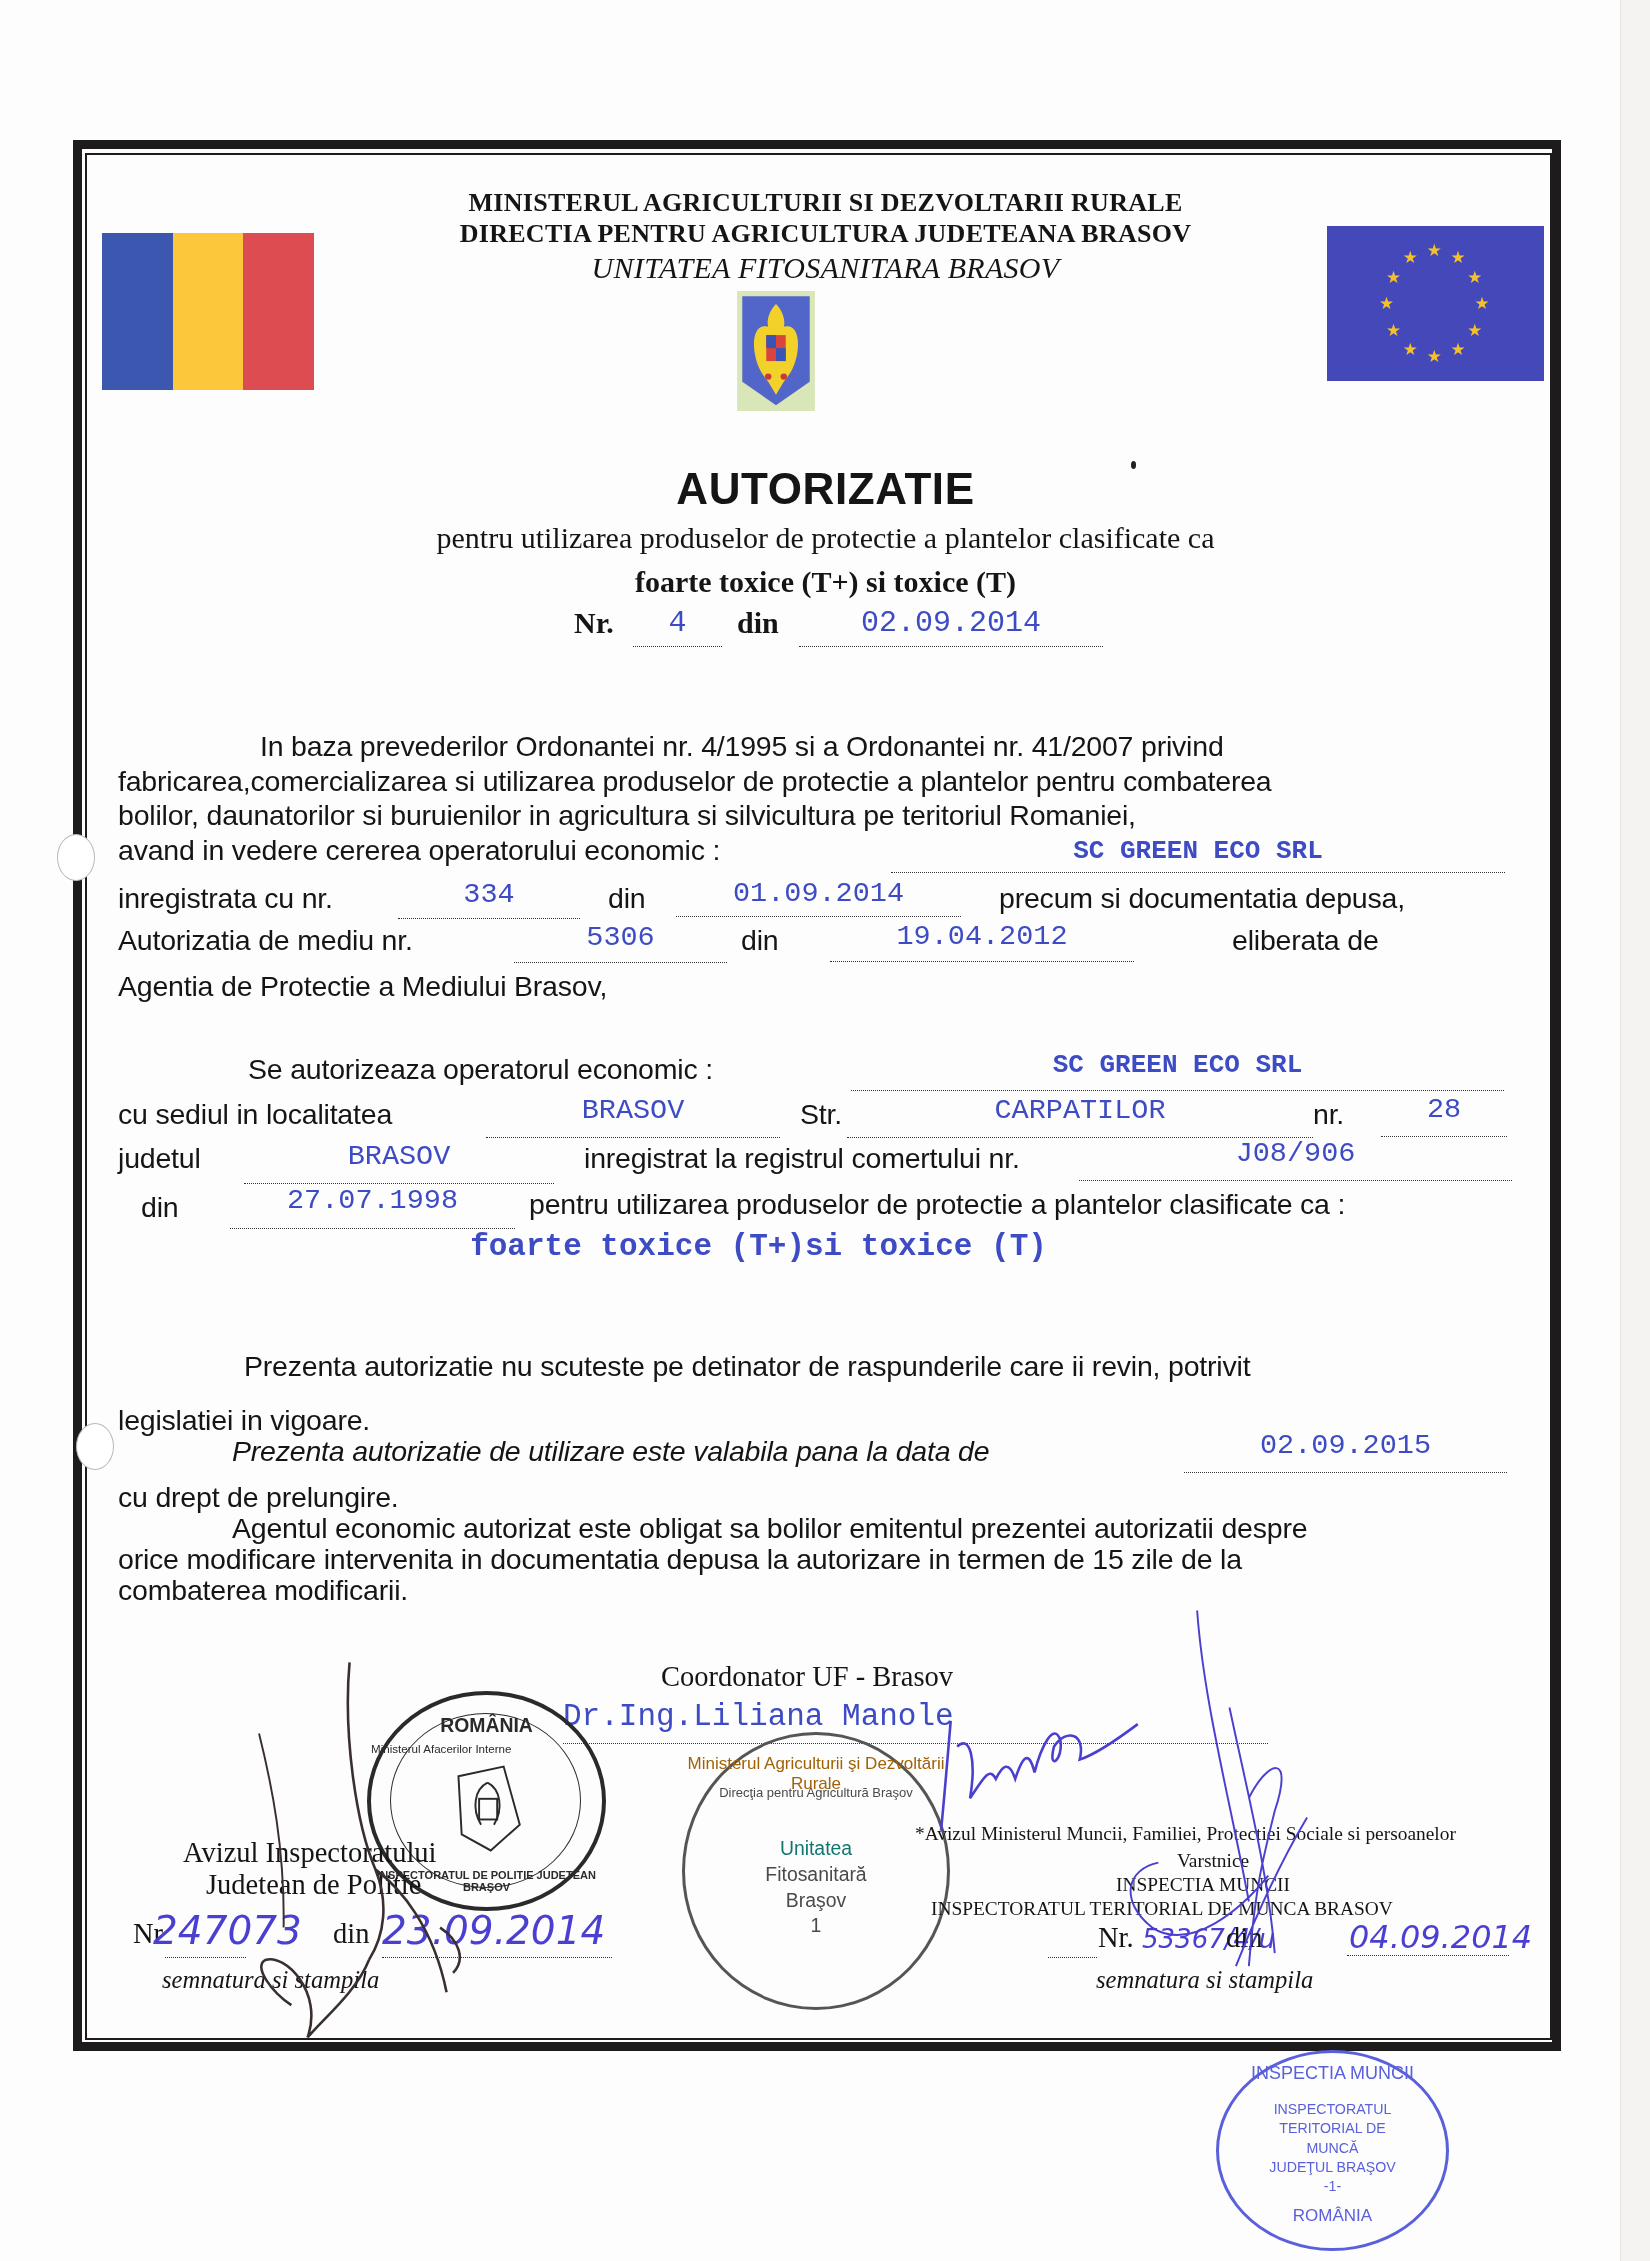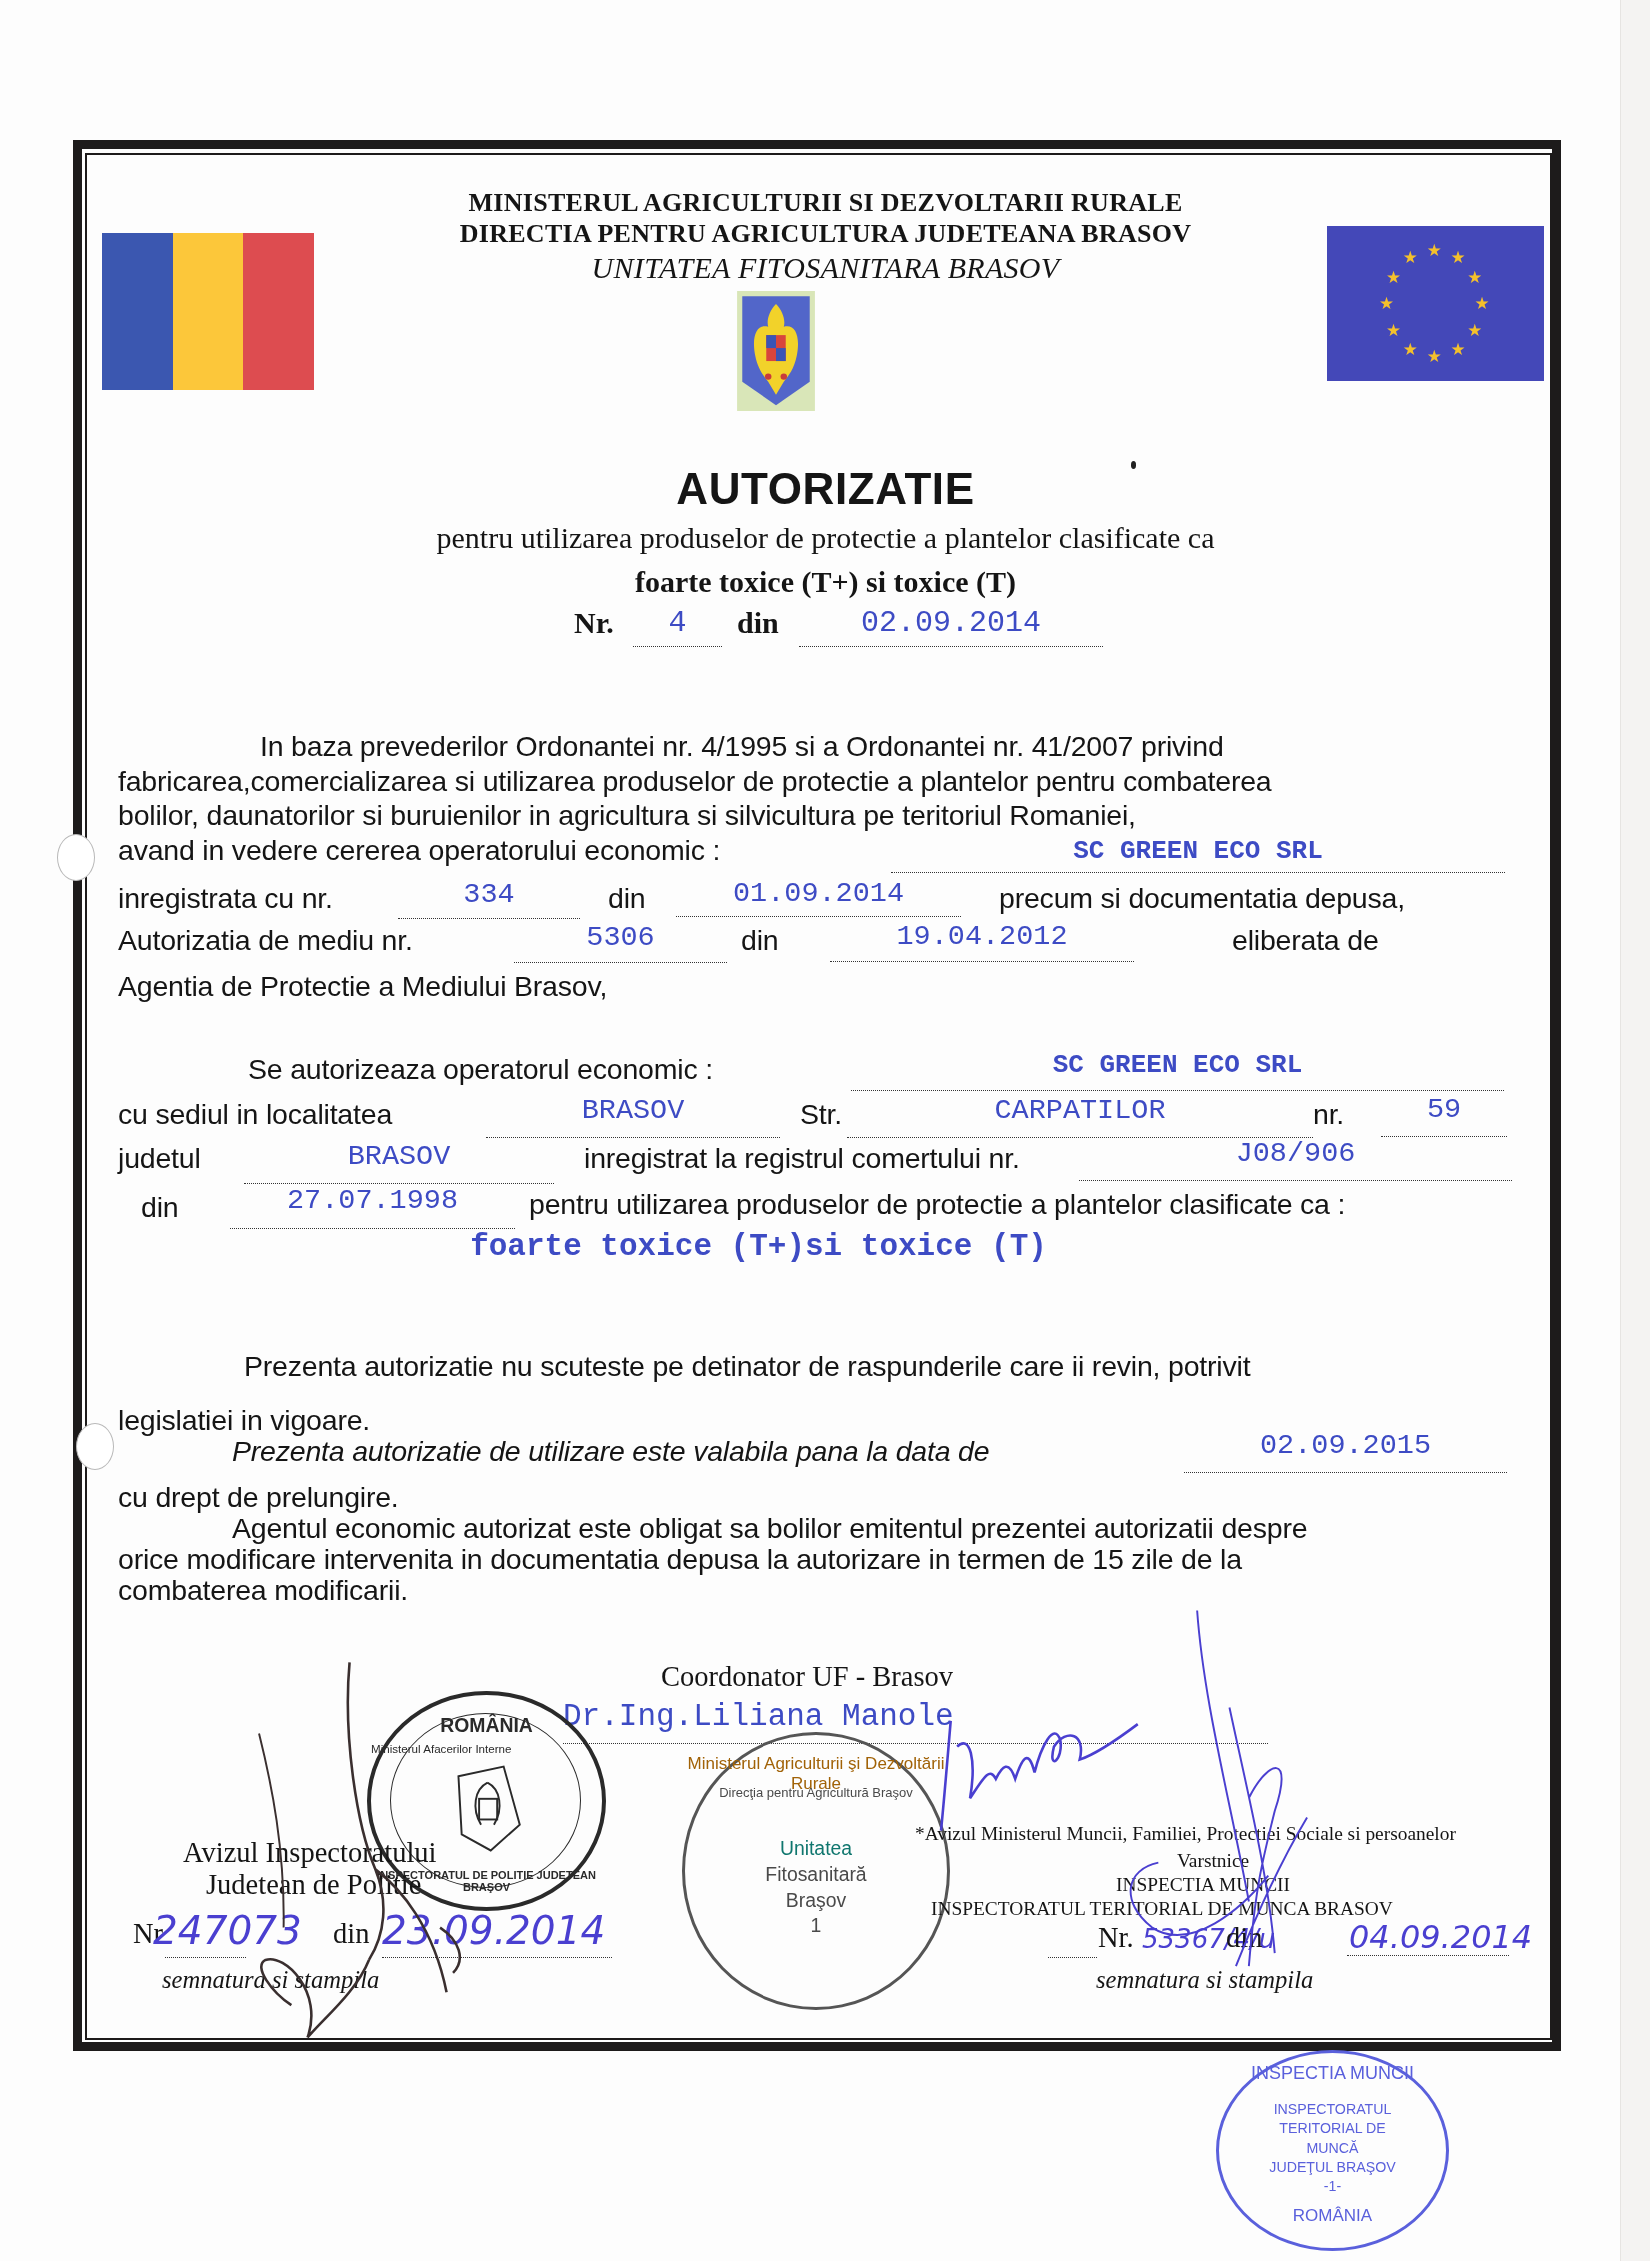--- a/index.html
+++ b/index.html
@@ -122,21 +122,21 @@
 <div class="abs body" style="left:118px; top:970px;">Agentia de Protectie a Mediului Brasov,</div>
 
 <div class="abs body" style="left:248px; top:1053px;">Se autorizeaza operatorul economic :</div>
 <div class="fill fillb" style="left:851px; top:1050px; width:653px; height:40px;">SC GREEN ECO SRL</div>
 
 <div class="abs body" style="left:118px; top:1098px;">cu sediul in localitatea</div>
 <div class="fill" style="left:486px; top:1094px; width:294px; height:43px;">BRASOV</div>
 <div class="abs body" style="left:800px; top:1098px;">Str.</div>
 <div class="fill" style="left:847px; top:1094px; width:466px; height:43px;">CARPATILOR</div>
 <div class="abs body" style="left:1313px; top:1098px;">nr.</div>
-<div class="fill" style="left:1381px; top:1093px; width:126px; height:43px;">59</div>
+<div class="fill" style="left:1381px; top:1093px; width:126px; height:43px;">28</div>
 
 <div class="abs body" style="left:118px; top:1142px;">judetul</div>
 <div class="fill" style="left:244px; top:1140px; width:310px; height:43px;">BRASOV</div>
 <div class="abs body" style="left:584px; top:1142px;">inregistrat la registrul  comertului nr.</div>
 <div class="fill" style="left:1079px; top:1137px; width:433px; height:43px;">J08/906</div>
 
 <div class="abs body" style="left:141px; top:1191px;">din</div>
 <div class="fill" style="left:230px; top:1184px; width:285px; height:44px;">27.07.1998</div>
 <div class="abs body" style="left:529px; top:1188px;">pentru  utilizarea  produselor de  protectie a plantelor  clasificate ca :</div>
 <div class="abs monob" style="left:0; width:1472px; text-align:center; top:1229px; font-size:31px; padding-left:45px; box-sizing:border-box;">foarte toxice (T+)si toxice (T)</div>

